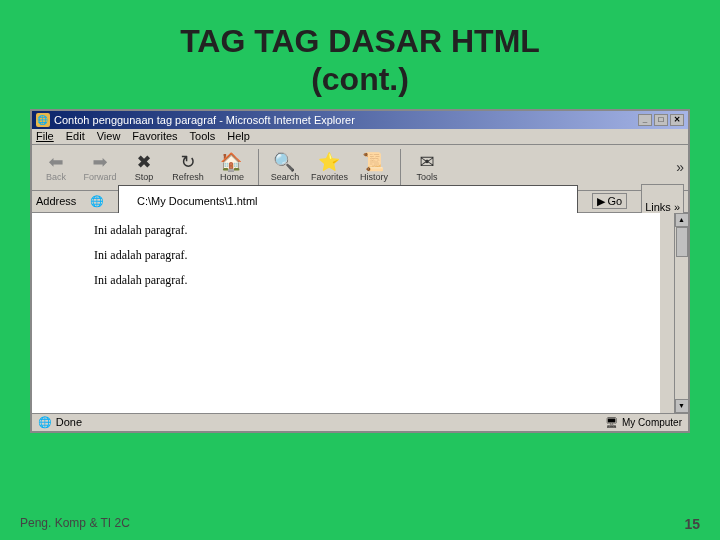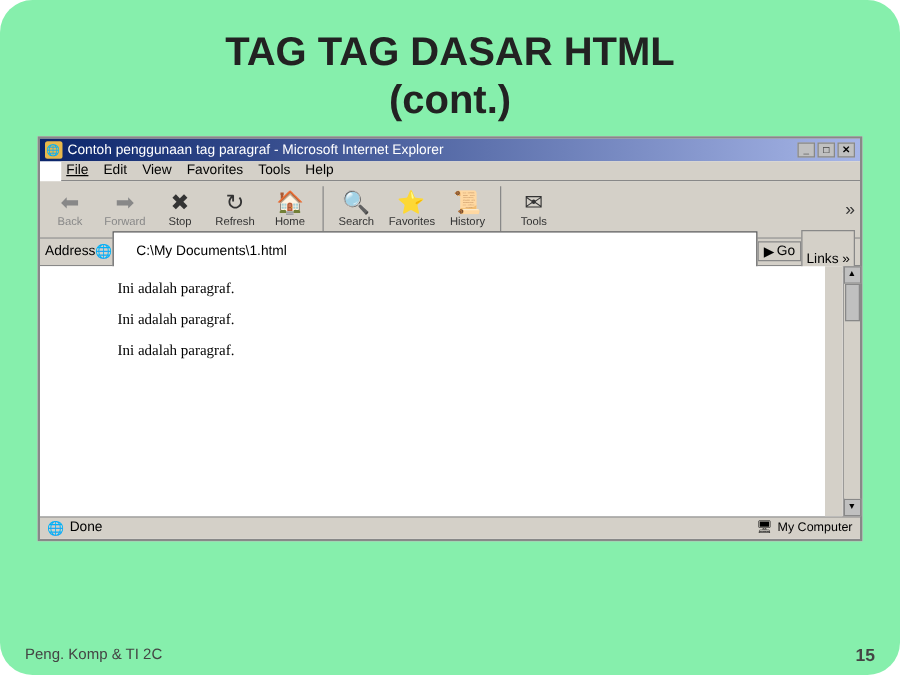--- a/index.html
+++ b/index.html
@@ -9,23 +9,22 @@
       height: 540px;
       background: #ffffff;
       font-family: Arial, sans-serif;
       overflow: hidden;
       position: relative;
     }
 
     .page {
       width: 720px;
       height: 540px;
-      background: #86efac;
+      background: #22c55e;
       position: relative;
-      border-radius: 26px;
     }
 
     .slide-title {
       text-align: center;
       padding-top: 22px;
       padding-bottom: 10px;
     }
 
     .slide-title h1 {
       font-size: 32px;
@@ -107,21 +106,20 @@
     .browser-menubar {
       background: #d4d0c8;
       border-bottom: 1px solid #888;
       padding: 1px 4px;
       display: flex;
       gap: 12px;
       font-size: 11px;
       color: #000;
       height: 16px;
       align-items: center;
-      margin-left: 17px;
     }
 
     .menu-item {
       cursor: pointer;
       font-size: 11px;
       font-family: 'Arial', sans-serif;
     }
 
     .menu-item:first-child { text-decoration: underline; }
 
@@ -175,21 +173,21 @@
       cursor: pointer;
     }
 
     
     .browser-addressbar {
       background: #d4d0c8;
       border-bottom: 1px solid #888;
       padding: 2px 4px;
       display: flex;
       align-items: center;
-      gap: 0;
+      gap: 14px;
       height: 22px;
       font-size: 11px;
     }
 
     .address-label {
       font-size: 11px;
       color: #000;
       white-space: nowrap;
     }
 

